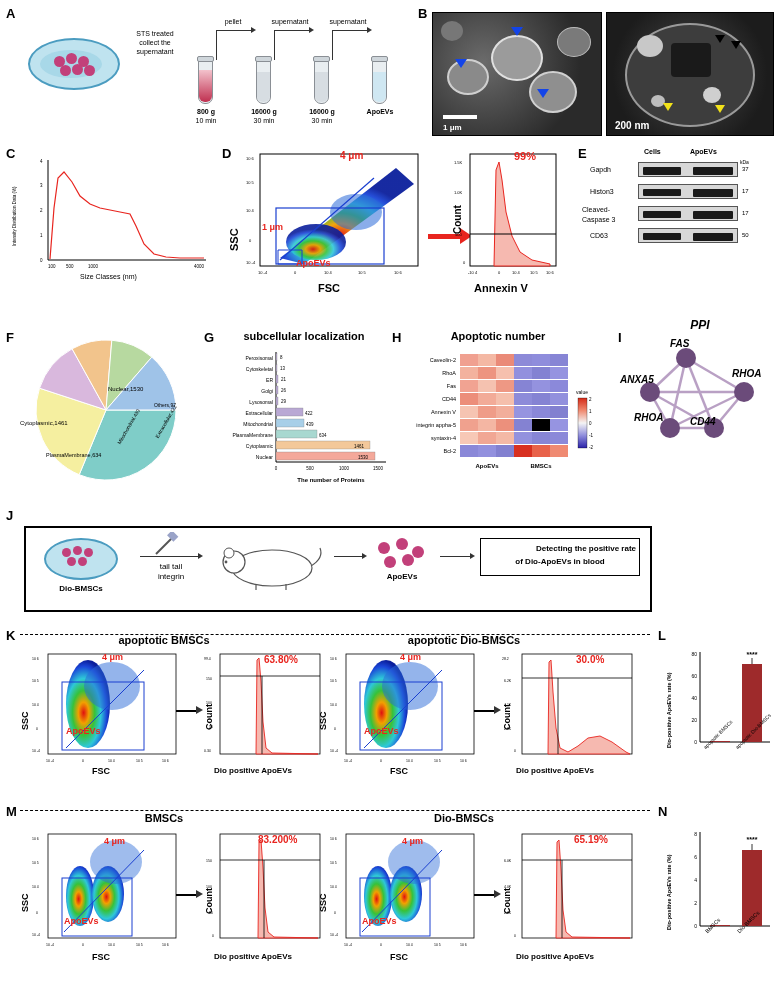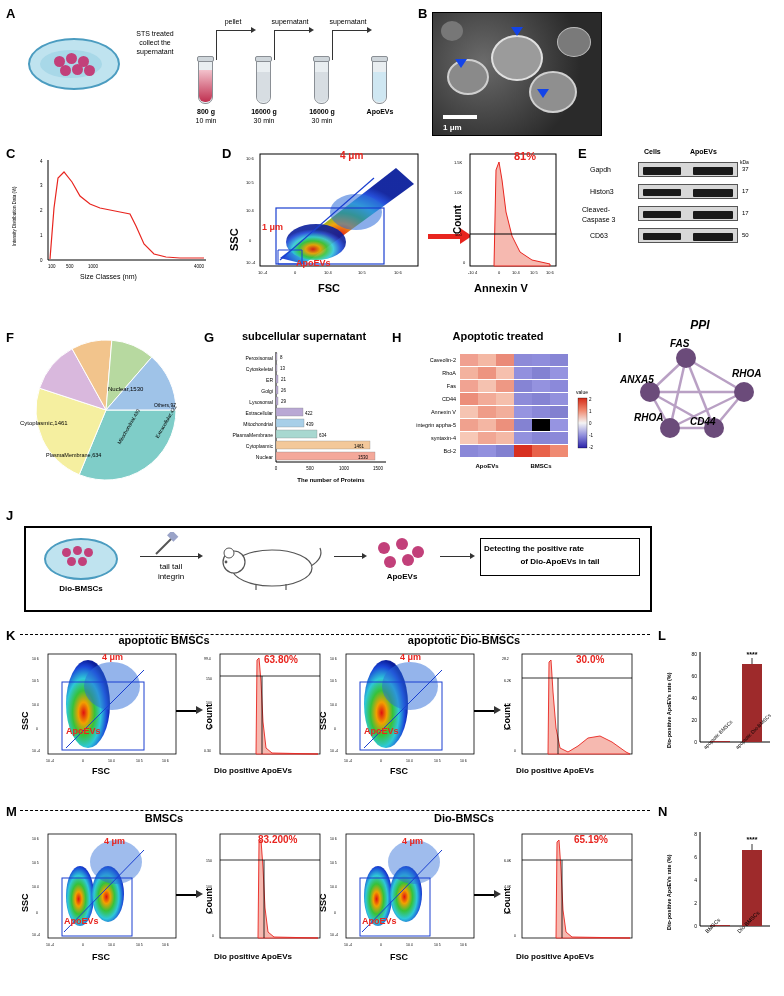--- a/index.html
+++ b/index.html
@@ -166,20 +166,32 @@
     <div style="position:absolute;left:14px;top:46px;width:42px;height:36px;border-radius:50%;border:2px solid #cfcfcf;background:#8a8a8a;"></div>
     <div style="position:absolute;left:58px;top:22px;width:52px;height:46px;border-radius:50%;border:2px solid #e0e0e0;background:#9b9b9b;"></div>
     <div style="position:absolute;left:96px;top:58px;width:48px;height:42px;border-radius:50%;border:2px solid #d0d0d0;background:#8f8f8f;"></div>
     <div style="position:absolute;left:124px;top:14px;width:34px;height:30px;border-radius:50%;border:1px solid #bbb;background:#7a7a7a;"></div>
     <div style="position:absolute;left:8px;top:8px;width:22px;height:20px;border-radius:50%;background:#777;"></div>
     <div class="tri-blue" style="left:22px;top:46px;"></div>
     <div class="tri-blue" style="left:78px;top:14px;"></div>
     <div class="tri-blue" style="left:104px;top:76px;"></div>
     <div class="scalebar" style="left:10px;bottom:16px;width:34px;"></div>
     <div class="emlabel" style="left:10px;bottom:3px;">1 μm</div>
+  </div>
+  <div class="emimg" style="left:186px;width:168px;background:radial-gradient(circle at 50% 50%, #4a4a4a, #1c1c1c 75%);">
+    <div style="position:absolute;left:18px;top:10px;width:130px;height:104px;border-radius:50%;background:#3d3d3d;border:2px solid #9a9a9a;"></div>
+    <div style="position:absolute;left:30px;top:22px;width:26px;height:22px;border-radius:50%;background:#c8c8c8;"></div>
+    <div style="position:absolute;left:64px;top:30px;width:40px;height:34px;border-radius:4px;background:#1a1a1a;"></div>
+    <div style="position:absolute;left:96px;top:74px;width:18px;height:16px;border-radius:50%;background:#cfcfcf;"></div>
+    <div style="position:absolute;left:44px;top:82px;width:14px;height:12px;border-radius:50%;background:#bdbdbd;"></div>
+    <div class="tri-black" style="left:108px;top:22px;"></div>
+    <div class="tri-black" style="left:124px;top:28px;"></div>
+    <div class="tri-yellow" style="left:56px;top:90px;"></div>
+    <div class="tri-yellow" style="left:108px;top:92px;"></div>
+    <div class="emlabel" style="left:8px;bottom:4px;font-size:10px;">200 nm</div>
   </div>
 </div>
 
 <div class="panel-letter" style="left:6px;top:146px;">C</div>
 <div id="panelC">
   <svg width="200" height="140" style="position:absolute;left:4px;top:2px;">
     <line x1="34" y1="12" x2="34" y2="112" stroke="#000" stroke-width="1"></line>
     <line x1="34" y1="112" x2="192" y2="112" stroke="#000" stroke-width="1"></line>
     <polyline points="36,111 40,60 44,30 50,24 58,34 66,48 76,56 86,60 96,62 106,64 116,66 122,78 130,96 140,106 152,109 166,110 190,110" fill="none" stroke="#e8251f" stroke-width="1.2"></polyline>
     <g font-size="4.5" fill="#000" font-family="Liberation Sans">
@@ -250,21 +262,21 @@
         <text x="0" y="44">1.0K</text>
       <text x="1" y="86">500</text>
         <text x="9" y="114">0</text>
       <text x="14" y="124">-10 4</text>
         <text x="44" y="124">0</text>
       <text x="58" y="124">10 4</text>
         <text x="76" y="124">10 5</text>
         <text x="92" y="124">10 6</text>
     </g>
   </svg>
-  <div class="red" style="position:absolute;left:292px;top:4px;font-size:11px;font-weight:bold;">81%</div>
+  <div class="red" style="position:absolute;left:292px;top:4px;font-size:11px;font-weight:bold;">99%</div>
   <div style="position:absolute;left:230px;top:88px;font-size:10px;font-weight:bold;transform:rotate(-90deg);transform-origin:left top;">Count</div>
   <div style="position:absolute;left:252px;top:136px;font-size:11px;font-weight:bold;">Annexin V</div>
 </div>
 
 <div class="panel-letter" style="left:578px;top:146px;">E</div>
 <div id="panelE">
   <div style="position:absolute;left:64px;top:2px;font-size:7px;font-weight:bold;">Cells</div>
   <div style="position:absolute;left:110px;top:2px;font-size:7px;font-weight:bold;">ApoEVs</div>
   <div style="position:absolute;left:160px;top:13px;font-size:5px;">kDa</div>
 
@@ -319,21 +331,21 @@
   <div style="position:absolute;left:100px;top:56px;font-size:6px;">Nuclear,1530</div>
   <div style="position:absolute;left:12px;top:90px;font-size:6px;">Cytoplasmic,1461</div>
   <div style="position:absolute;left:38px;top:122px;font-size:5.5px;">PlasmaMembrane,634</div>
   <div style="position:absolute;left:108px;top:112px;font-size:5px;transform:rotate(-60deg);transform-origin:left top;white-space:nowrap;">Mitochondrial,439</div>
   <div style="position:absolute;left:146px;top:106px;font-size:5px;transform:rotate(-60deg);transform-origin:left top;white-space:nowrap;">Extracellular,422</div>
   <div style="position:absolute;left:146px;top:72px;font-size:5px;">Others,97</div>
 </div>
 
 <div class="panel-letter" style="left:204px;top:330px;">G</div>
 <div id="panelG">
-  <div class="ttl" style="position:absolute;left:10px;top:0;width:176px;">subcellular supernatant</div>
+  <div class="ttl" style="position:absolute;left:10px;top:0;width:176px;">subcellular localization</div>
   <svg width="186" height="148" style="position:absolute;left:0;top:14px;">
     <line x1="70" y1="8" x2="70" y2="118" stroke="#000" stroke-width="1"></line>
     <line x1="70" y1="118" x2="180" y2="118" stroke="#000" stroke-width="1"></line>
     <g font-size="5" fill="#000" font-family="Liberation Sans" text-anchor="end">
       <text x="67" y="16">Peroxisomal</text>
       <text x="67" y="27">Cytoskeletal</text>
       <text x="67" y="38">ER</text>
       <text x="67" y="49">Golgi</text>
       <text x="67" y="60">Lysosomal</text>
       <text x="67" y="71">Extracellular</text>
@@ -369,21 +381,21 @@
       <text x="104" y="126">500</text>
       <text x="138" y="126">1000</text>
       <text x="172" y="126">1500</text>
     </g>
     <text x="125" y="138" font-size="6" fill="#000" font-family="Liberation Sans" text-anchor="middle" font-weight="bold">The number of Proteins</text>
   </svg>
 </div>
 
 <div class="panel-letter" style="left:392px;top:330px;">H</div>
 <div id="panelH">
-  <div class="ttl" style="position:absolute;left:26px;top:0;width:160px;">Apoptotic treated</div>
+  <div class="ttl" style="position:absolute;left:26px;top:0;width:160px;">Apoptotic number</div>
   <svg width="228" height="150" style="position:absolute;left:0;top:16px;">
     <g font-size="5.5" fill="#000" font-family="Liberation Sans" text-anchor="end">
       <text x="64" y="16">Caveolin-2</text>
       <text x="64" y="29">RhoA</text>
       <text x="64" y="42">Fas</text>
       <text x="64" y="55">CD44</text>
       <text x="64" y="68">Annexin V</text>
       <text x="64" y="81">integrin appha-5</text>
       <text x="64" y="94">syntaxin-4</text>
       <text x="64" y="107">Bcl-2</text>
@@ -536,22 +548,22 @@
   <div class="cellblob" style="left:388px;top:30px;width:12px;height:12px;"></div>
   <div class="cellblob" style="left:404px;top:38px;width:12px;height:12px;"></div>
   <div class="cellblob" style="left:376px;top:48px;width:12px;height:12px;"></div>
   <div class="cellblob" style="left:394px;top:46px;width:12px;height:12px;"></div>
   <div style="position:absolute;left:364px;top:64px;width:60px;text-align:center;font-size:8px;font-weight:bold;">ApoEVs</div>
 
   <div style="position:absolute;left:432px;top:48px;width:32px;height:1px;background:#333;"></div>
   <div class="arrowhead" style="left:462px;top:45px;"></div>
 
   <div style="position:absolute;left:472px;top:30px;width:160px;height:38px;border:1px solid #000;background:#fff;"></div>
-  <div style="position:absolute;left:476px;top:36px;width:152px;text-align:left;font-size:8px;font-weight:bold;">Detecting the positive rate</div>
-  <div style="position:absolute;left:476px;top:49px;width:152px;text-align:center;font-size:8px;font-weight:bold;">of Dio-ApoEVs in tail</div>
+  <div style="position:absolute;left:476px;top:36px;width:152px;text-align:right;font-size:8px;font-weight:bold;">Detecting the positive rate</div>
+  <div style="position:absolute;left:476px;top:49px;width:152px;text-align:center;font-size:8px;font-weight:bold;">of Dio-ApoEVs in blood</div>
 </div>
 
 <div class="panel-letter" style="left:6px;top:628px;">K</div>
 <div class="dashline" style="left:20px;top:634px;width:630px;"></div>
 <div id="panelK">
   <div class="ttl" style="position:absolute;left:46px;top:4px;width:220px;">apoptotic BMSCs</div>
   <div class="ttl" style="position:absolute;left:336px;top:4px;width:240px;">apoptotic Dio-BMSCs</div>
 
   <svg width="150" height="122" style="position:absolute;left:24px;top:22px;">
     <rect x="16" y="2" width="128" height="100" fill="#fff" stroke="#000" stroke-width="0.8"></rect>

